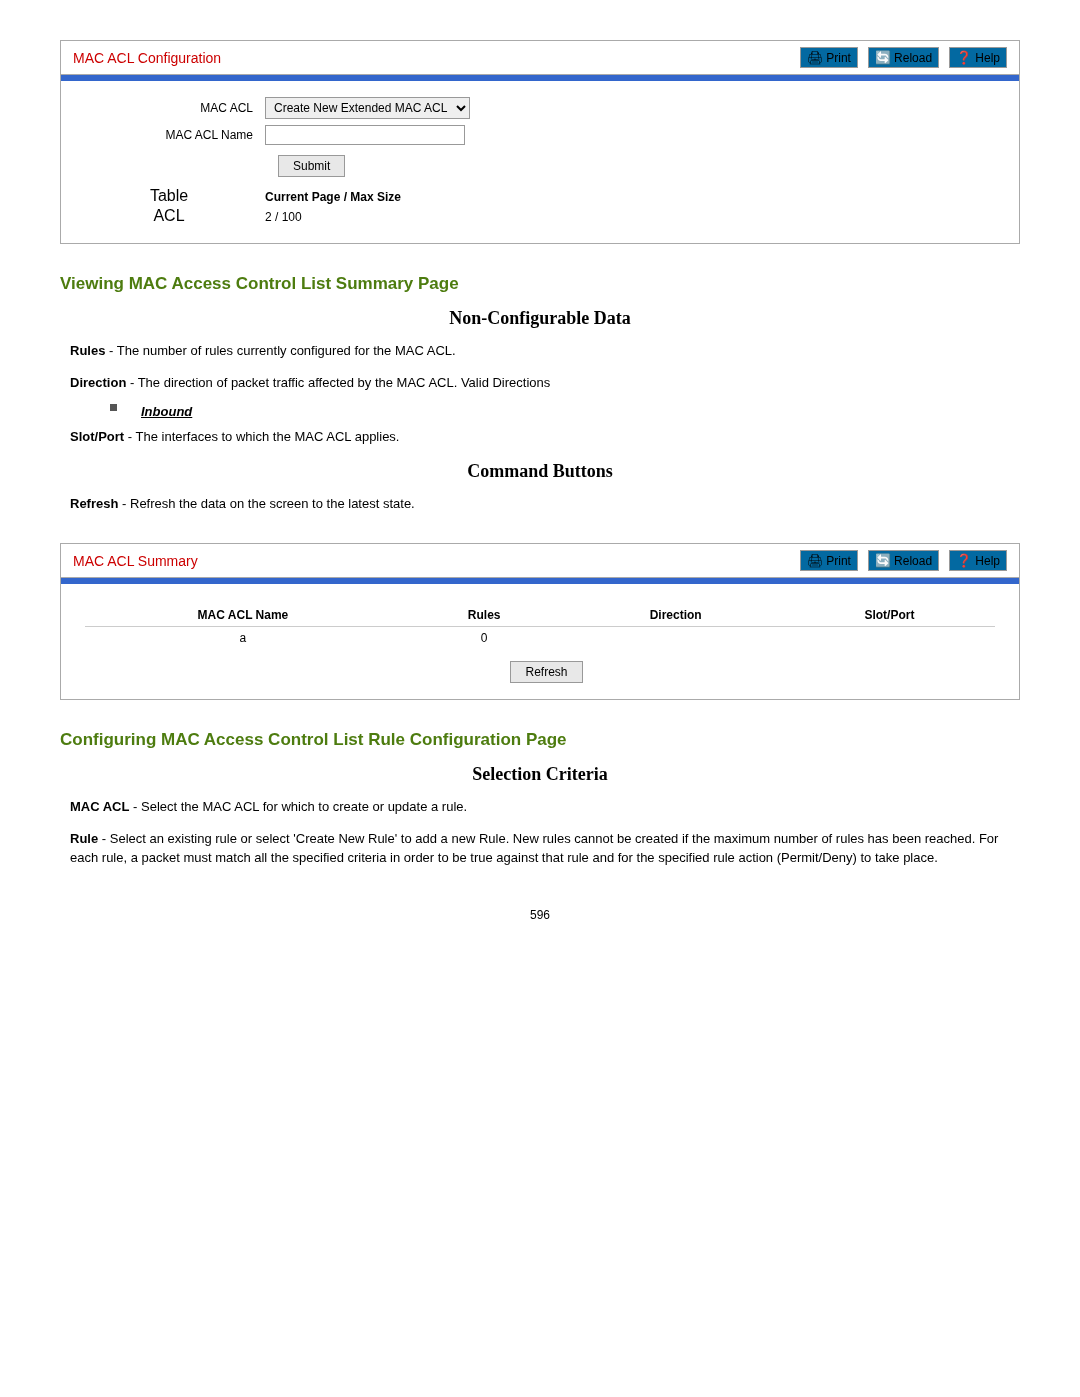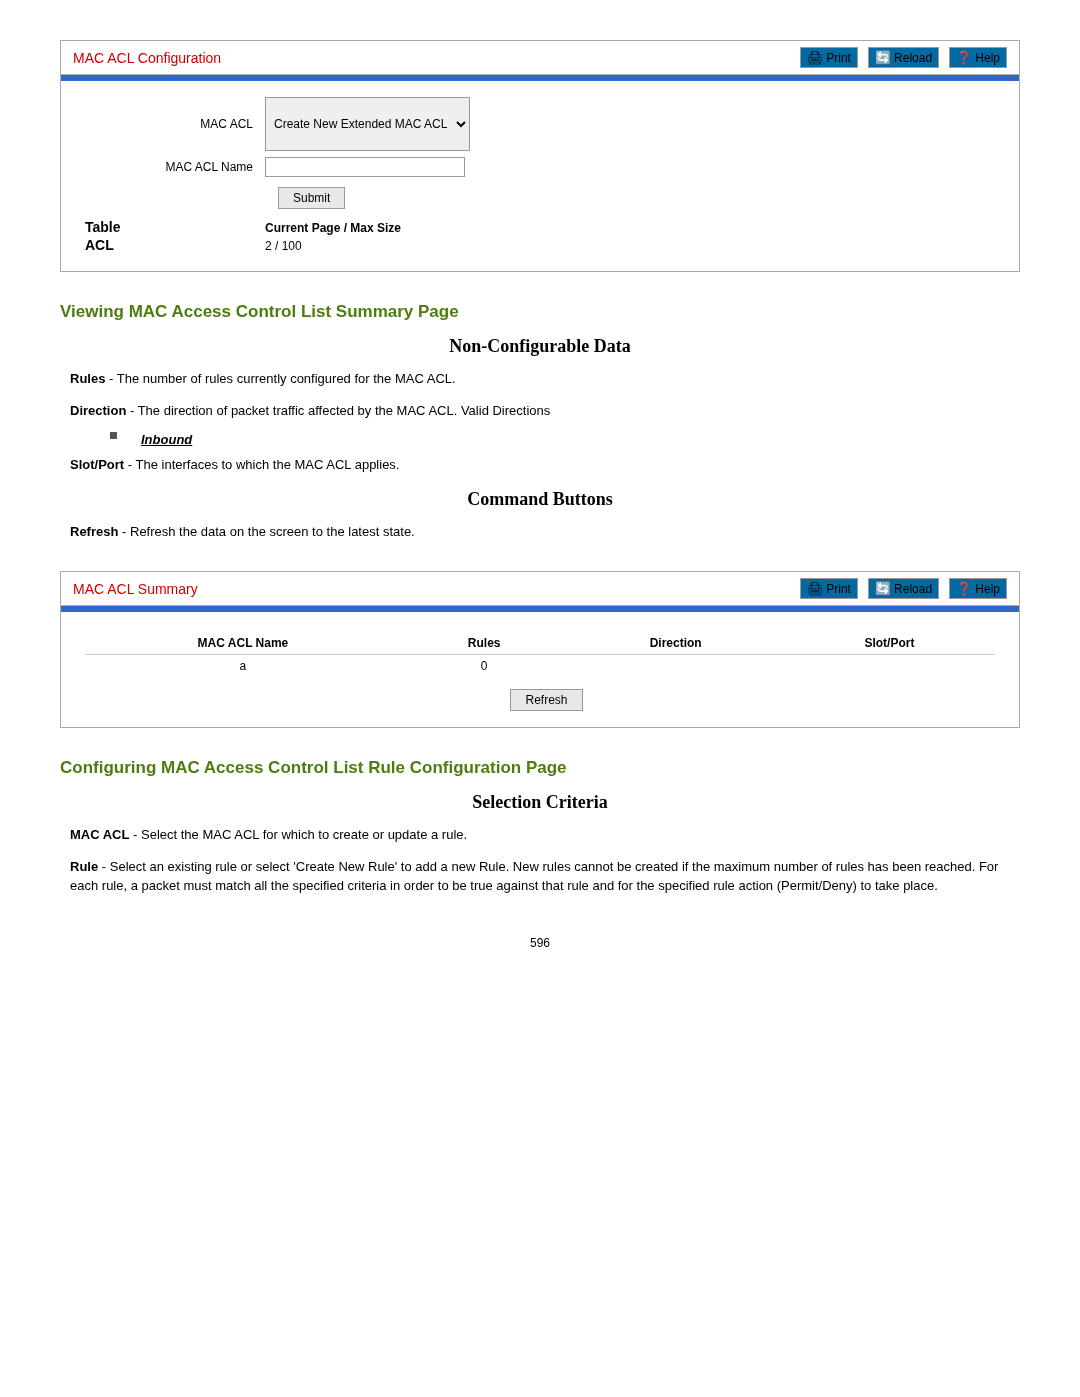--- a/index.html
+++ b/index.html
@@ -66,21 +66,21 @@
       padding-right: 12px;
       font-size: 12px;
     }
     .form-control {
       display: flex;
       align-items: center;
       gap: 6px;
     }
     select.form-select {
       font-size: 12px;
-      padding: 18px 4px;
+      padding: 2px 4px;
       border: 1px solid #999;
     }
     input.form-input {
       font-size: 12px;
       padding: 2px 4px;
       border: 1px solid #999;
       width: 200px;
     }
     .submit-row {
       margin: 10px 0 10px 180px;
@@ -98,24 +98,24 @@
     .table-info {
       margin-top: 4px;
     }
     .table-info-row {
       display: flex;
       align-items: baseline;
       margin-bottom: 2px;
     }
     .table-info-label {
       width: 180px;
-      text-align: left;
+      text-align: center;
       padding-right: 12px;
-      font-size: 14px;
-      font-weight: bold;
+      font-size: 16px;
+      font-weight: normal;
     }
     .table-info-header {
       font-size: 12px;
       font-weight: bold;
     }
     .table-info-value {
       font-size: 12px;
     }
 
     

